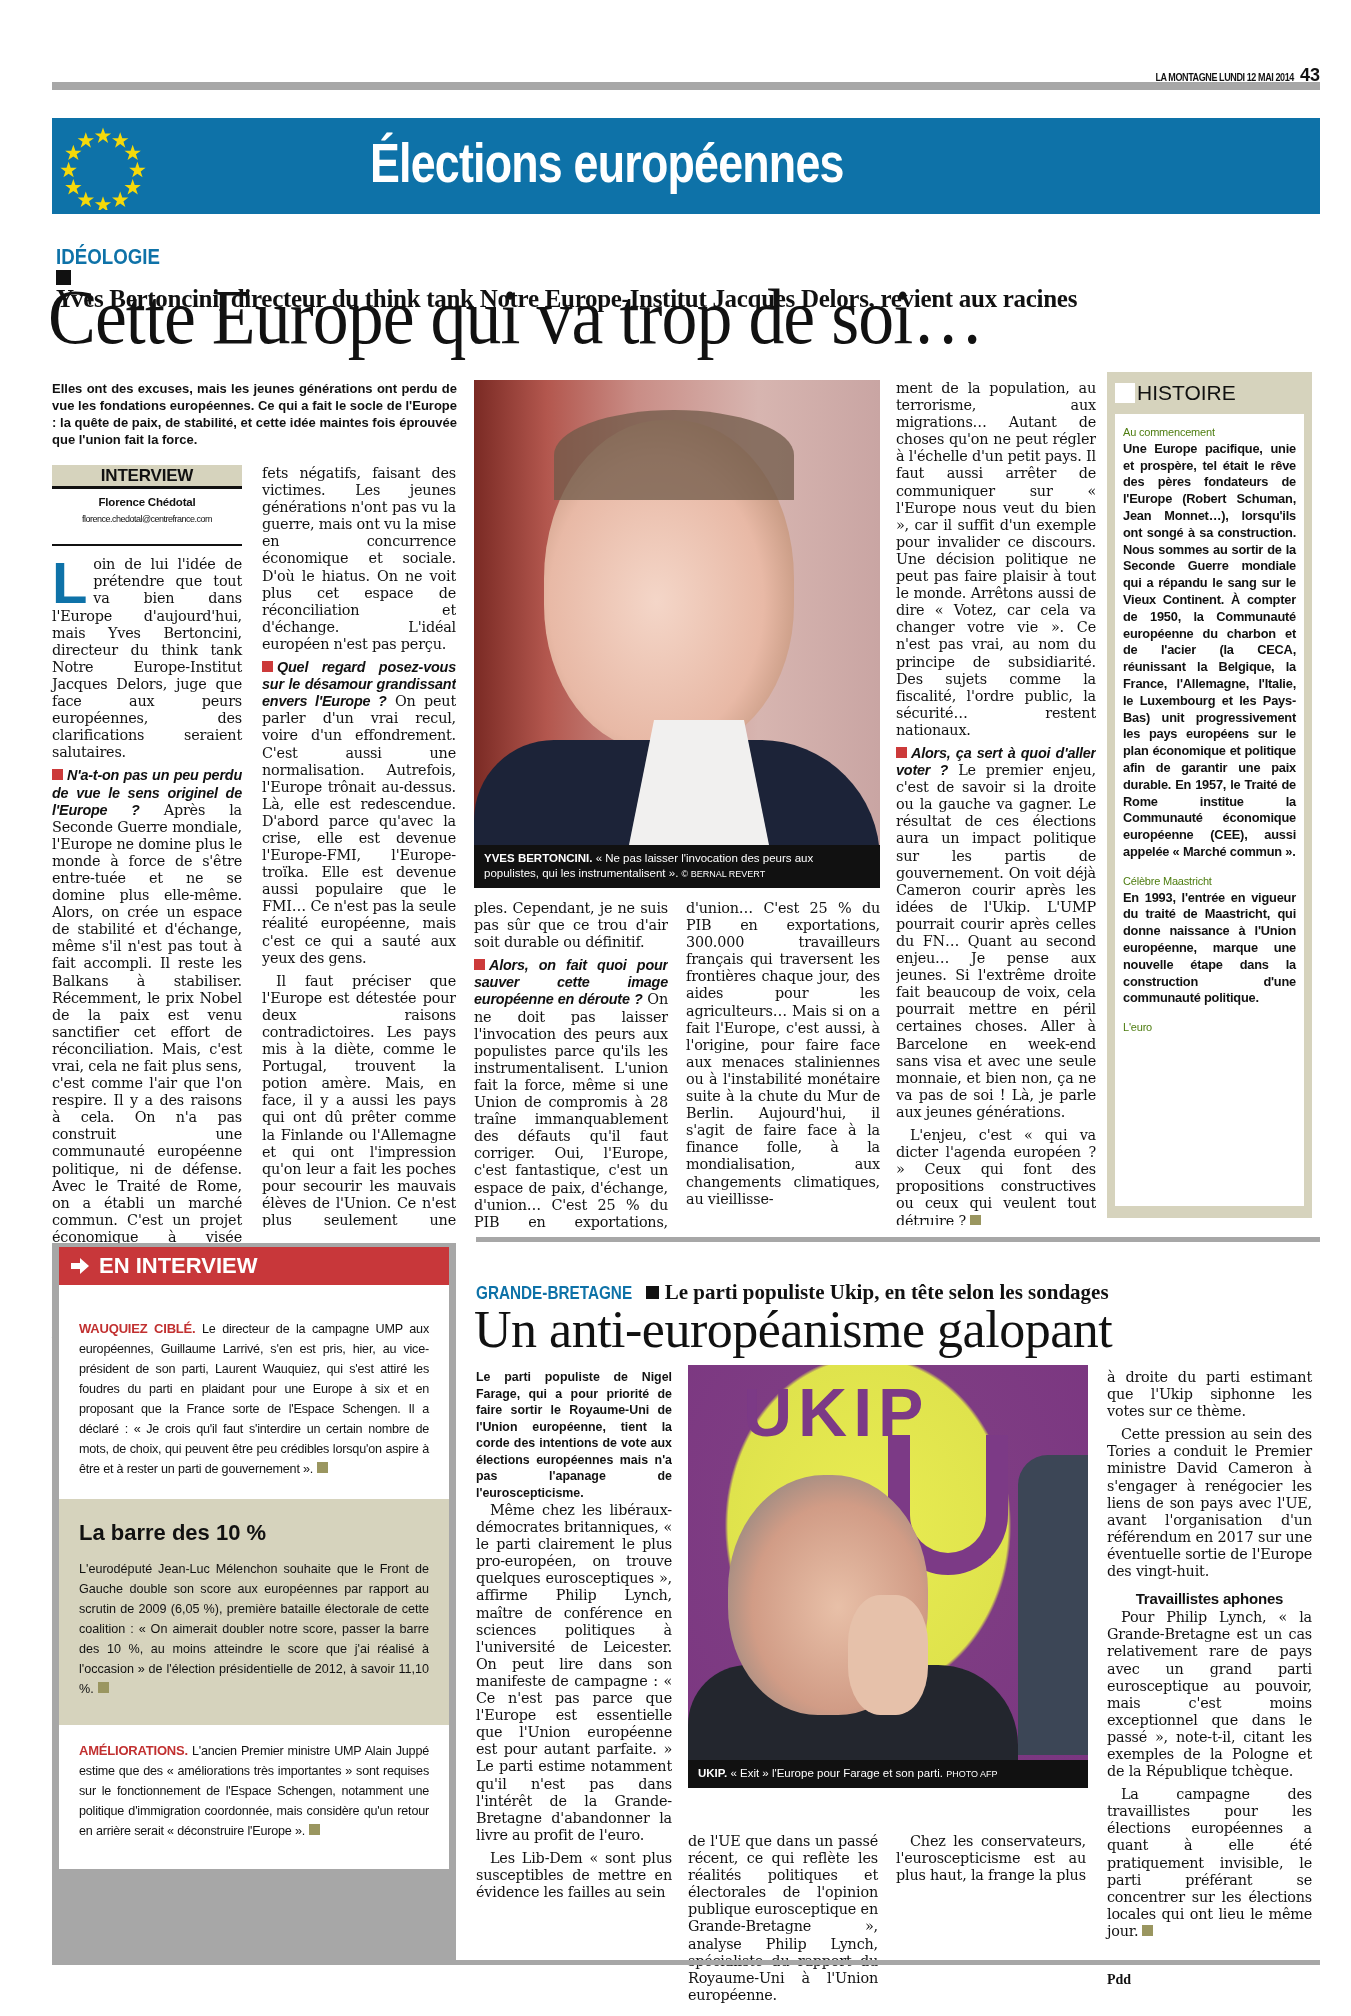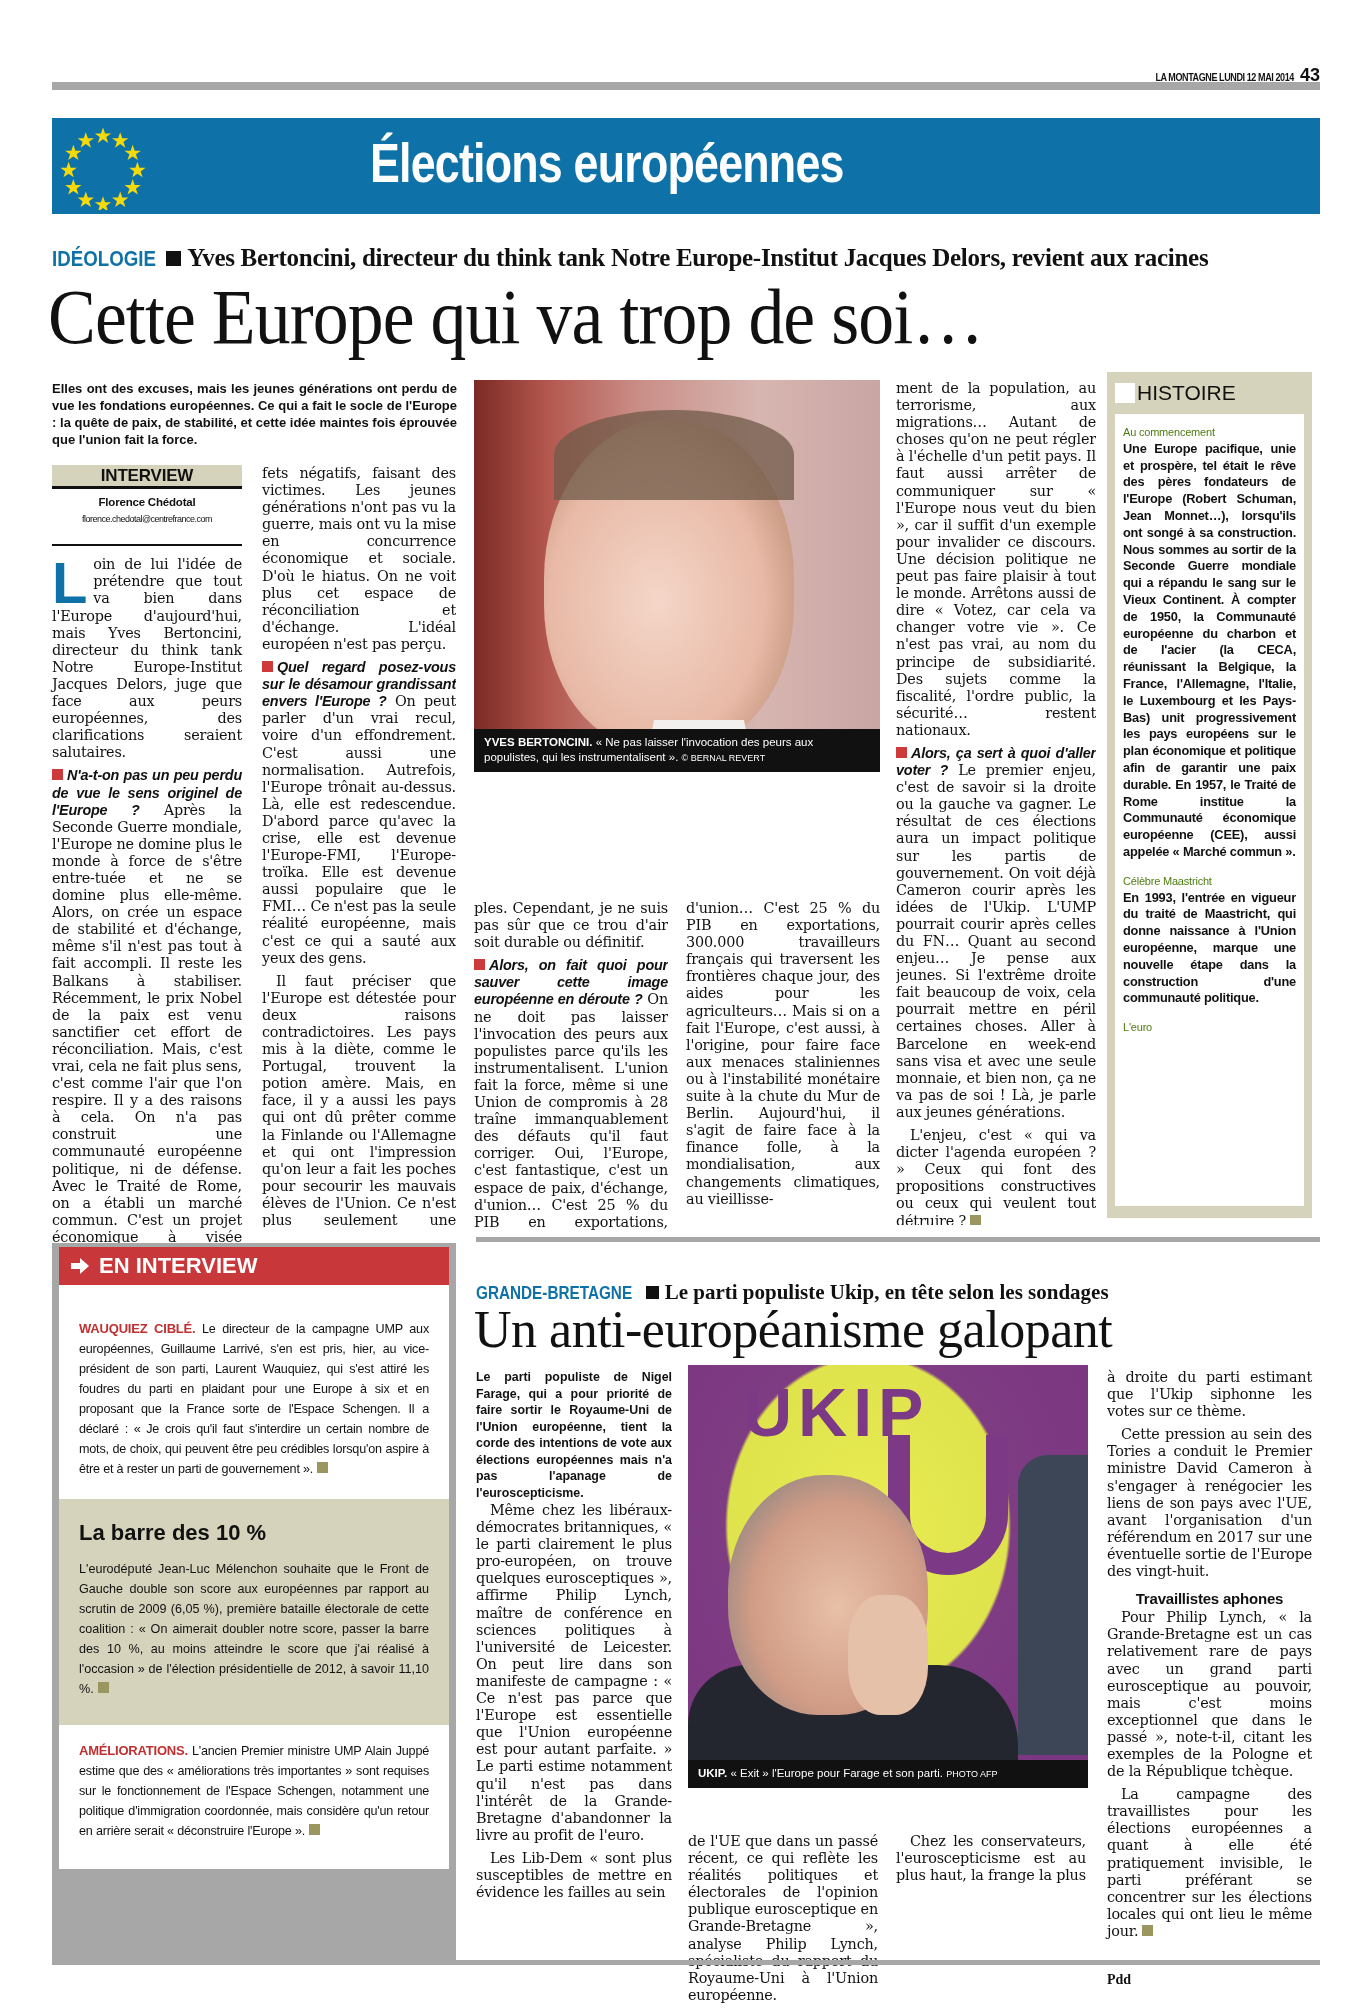--- a/index.html
+++ b/index.html
@@ -13,21 +13,21 @@
   .folio .paper { font-family: "Liberation Sans", sans-serif; font-size: 11px; font-weight: bold; letter-spacing: -0.5px; transform: scaleX(0.82); transform-origin: right; }
   .folio .page { font-family: "Liberation Sans", sans-serif; font-size: 18px; font-weight: bold; }
   .folio-rule { left: 52px; width: 1268px; top: 82px; height: 8px; background: #a7a7a7; }
 
   
   .banner { left: 52px; top: 118px; width: 1268px; height: 96px; background: #0e72a8; }
   .stars { left: 60px; top: 124px; width: 86px; height: 86px; }
   .banner-title { left: 370px; top: 130px; color: #fff; font-family: "Liberation Sans", sans-serif; font-weight: bold; font-size: 56px; letter-spacing: -1px; transform: scaleX(0.8); transform-origin: left; }
 
   
-  .kicker { left: 52px; top: 244px; font-size: 24px; white-space: nowrap; display: flex; align-items: baseline; }
+  .kicker { left: 52px; top: 244px; font-size: 24px; white-space: nowrap; display: flex; align-items: baseline; flex-direction: column; }
   .kicker .tag { font-family: "Liberation Sans", sans-serif; font-weight: bold; color: #0e72a8; font-size: 22px; transform: scaleX(0.85); transform-origin: left; display: inline-block; margin-right: -12px; }
   .kicker .sq { display: inline-block; width: 15px; height: 15px; background: #111; margin: 0 6px 0 4px; }
   .kicker .deck { font-family: "Liberation Serif", serif; font-weight: bold; font-size: 25px; letter-spacing: -0.3px; }
   .headline { left: 48px; top: 272px; font-family: "Liberation Serif", serif; font-size: 78px; letter-spacing: -1px; white-space: nowrap; transform: scaleX(0.92); transform-origin: left; }
 
   
   .chapo { left: 52px; top: 380px; width: 405px; font-family: "Liberation Sans", sans-serif; font-weight: bold; font-size: 13px; line-height: 17px; text-align: justify; }
 
   .col { font-family: "DejaVu Serif", serif; font-size: 14.4px; line-height: 17.1px; text-align: justify; hyphens: manual; letter-spacing: -0.2px; }
   .col p { margin-bottom: 6px; }
@@ -37,21 +37,21 @@
   .endsq { display: inline-block; width: 11px; height: 11px; background: #9a9660; margin-left: 4px; vertical-align: 0px; }
 
   
   .interview { left: 52px; top: 465px; width: 190px; }
   .interview .label { background: #d6d3bd; text-align: center; font-family: "Liberation Sans", sans-serif; font-weight: bold; font-size: 17px; padding: 2px 0; border-bottom: 3px solid #111; transform-origin: center; }
   .interview .author { text-align: center; font-family: "Liberation Sans", sans-serif; font-weight: bold; font-size: 11.5px; margin-top: 5px; }
   .interview .email { text-align: center; font-family: "Liberation Sans", sans-serif; font-size: 9px; letter-spacing: -0.5px; padding-bottom: 16px; border-bottom: 2px solid #111; }
   .dropcap { float: left; font-family: "Liberation Sans", sans-serif; font-weight: bold; color: #0e72a8; font-size: 58px; line-height: 46px; margin: 4px 6px 0 0; }
 
   
-  .photo1 { left: 474px; top: 380px; width: 406px; height: 392px; overflow: hidden; background: linear-gradient(90deg,#7a2a24 0%,#b3574e 18%,#c98d86 40%,#d7b5b0 70%,#c9a5a3 100%); }
+  .photo1 { left: 474px; top: 380px; width: 406px; height: 508px; overflow: hidden; background: linear-gradient(90deg,#7a2a24 0%,#b3574e 18%,#c98d86 40%,#d7b5b0 70%,#c9a5a3 100%); }
   .caption { position: absolute; left: 0; right: 0; bottom: 0; background: #111; color: #fff; font-family: "Liberation Sans", sans-serif; font-size: 11.5px; line-height: 15px; padding: 6px 10px; }
   .caption b { font-weight: bold; }
   .caption .credit { font-size: 9px; }
 
   
   .histoire { left: 1107px; top: 372px; width: 205px; height: 846px; background: #d6d3bd; padding: 6px 8px 8px 8px; }
   .histoire .hdr { display: flex; align-items: center; gap: 2px; font-family: "Liberation Sans", sans-serif; font-size: 21px; height: 30px; }
   .histoire .hdr .wsq { width: 20px; height: 20px; background: #fff; }
   .histoire .inner { background: #fff; margin-top: 6px; padding: 10px 8px 8px 8px; height: 792px; font-family: "Liberation Sans", sans-serif; font-weight: bold; font-size: 12.8px; line-height: 16.8px; text-align: justify; letter-spacing: -0.2px; }
   .histoire .sub { color: #4d7c0f; font-weight: normal; font-size: 11px; }

